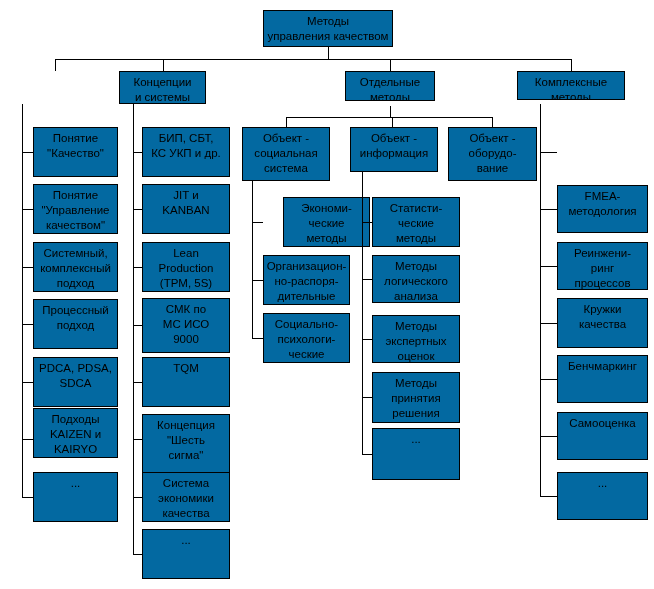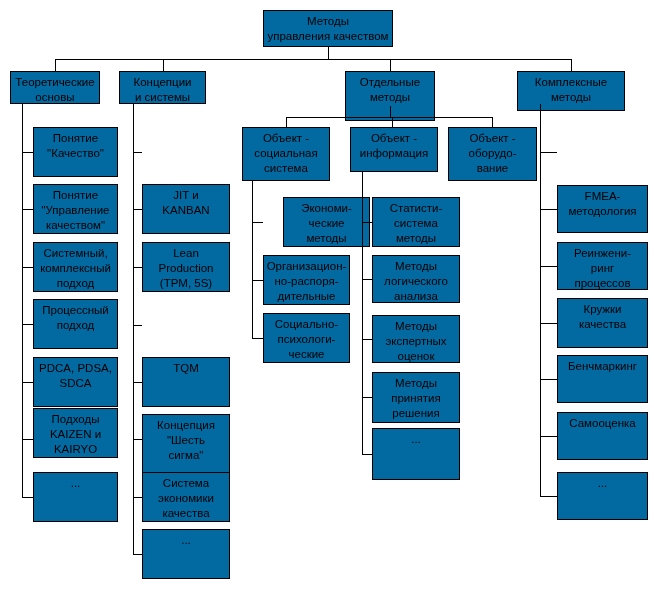--- a/index.html
+++ b/index.html
@@ -33,27 +33,25 @@
   <div class="box" style="left:263px;top:10px;width:130px;height:37px;">Методы
 управления качеством</div>
 
   <div class="vline" style="left:328px;top:47px;height:12px;"></div>
   <div class="hline" style="left:55px;top:59px;width:517px;"></div>
   <div class="vline" style="left:55px;top:59px;height:12px;"></div>
   <div class="vline" style="left:163px;top:59px;height:12px;"></div>
   <div class="vline" style="left:390px;top:59px;height:12px;"></div>
   <div class="vline" style="left:571px;top:59px;height:12px;"></div>
 
-  <div class="box" style="left:10px;top:71px;width:90px;height:33px;">Теоретические
-основы</div>
   <div class="box" style="left:119px;top:71px;width:87px;height:33px;">Концепции
 и системы</div>
-  <div class="box" style="left:345px;top:71px;width:90px;height:50px;">Отдельные
+  <div class="box" style="left:345px;top:71px;width:90px;height:30px;">Отдельные
 методы</div>
-  <div class="box" style="left:517px;top:71px;width:108px;height:40px;">Комплексные
+  <div class="box" style="left:517px;top:71px;width:108px;height:29px;">Комплексные
 методы</div>
 
   <div class="vline" style="left:22px;top:104px;height:394px;"></div>
   <div class="hline" style="left:22px;top:152px;width:11px;"></div>
   <div class="hline" style="left:22px;top:209px;width:11px;"></div>
   <div class="hline" style="left:22px;top:267px;width:11px;"></div>
   <div class="hline" style="left:22px;top:324px;width:11px;"></div>
   <div class="hline" style="left:22px;top:382px;width:11px;"></div>
   <div class="hline" style="left:22px;top:439px;width:11px;"></div>
   <div class="hline" style="left:22px;top:497px;width:11px;"></div>
@@ -78,25 +76,30 @@
   <div class="vline" style="left:133px;top:104px;height:451px;"></div>
   <div class="hline" style="left:133px;top:152px;width:9px;"></div>
   <div class="hline" style="left:133px;top:209px;width:9px;"></div>
   <div class="hline" style="left:133px;top:267px;width:9px;"></div>
   <div class="hline" style="left:133px;top:325px;width:9px;"></div>
   <div class="hline" style="left:133px;top:382px;width:9px;"></div>
   <div class="hline" style="left:133px;top:439px;width:9px;"></div>
   <div class="hline" style="left:133px;top:497px;width:9px;"></div>
   <div class="hline" style="left:133px;top:554px;width:9px;"></div>
 
+  <div class="box" style="left:142px;top:127px;width:88px;height:50px;">БИП, СБТ,
+КС УКП и др.</div>
   <div class="box" style="left:142px;top:184px;width:88px;height:50px;">JIT и
 KANBAN</div>
   <div class="box" style="left:142px;top:242px;width:88px;height:50px;">Lean
 Production
 (TPM, 5S)</div>
+  <div class="box" style="left:142px;top:298px;width:88px;height:55px;">СМК по
+МС ИСО
+9000</div>
   <div class="box" style="left:142px;top:357px;width:88px;height:50px;">TQM</div>
   <div class="box" style="left:142px;top:414px;width:88px;height:66px;">Концепция
 "Шесть
 сигма"</div>
   <div class="box" style="left:142px;top:472px;width:88px;height:50px;">Система
 экономики
 качества</div>
   <div class="box" style="left:142px;top:529px;width:88px;height:50px;">...</div>
 
   <div class="vline" style="left:390px;top:106px;height:11px;"></div>
@@ -130,21 +133,21 @@
 ческие</div>
 
   <div class="vline" style="left:362px;top:172px;height:283px;"></div>
   <div class="hline" style="left:362px;top:222px;width:10px;"></div>
   <div class="hline" style="left:362px;top:279px;width:10px;"></div>
   <div class="hline" style="left:362px;top:339px;width:10px;"></div>
   <div class="hline" style="left:362px;top:397px;width:10px;"></div>
   <div class="hline" style="left:362px;top:454px;width:10px;"></div>
 
   <div class="box" style="left:372px;top:197px;width:88px;height:50px;">Статисти-
-система
+ческие
 методы</div>
   <div class="box" style="left:372px;top:255px;width:88px;height:48px;">Методы
 логического
 анализа</div>
   <div class="box" style="left:372px;top:315px;width:88px;height:48px;">Методы
 экспертных
 оценок</div>
   <div class="box" style="left:372px;top:372px;width:88px;height:51px;">Методы
 принятия
 решения</div>

